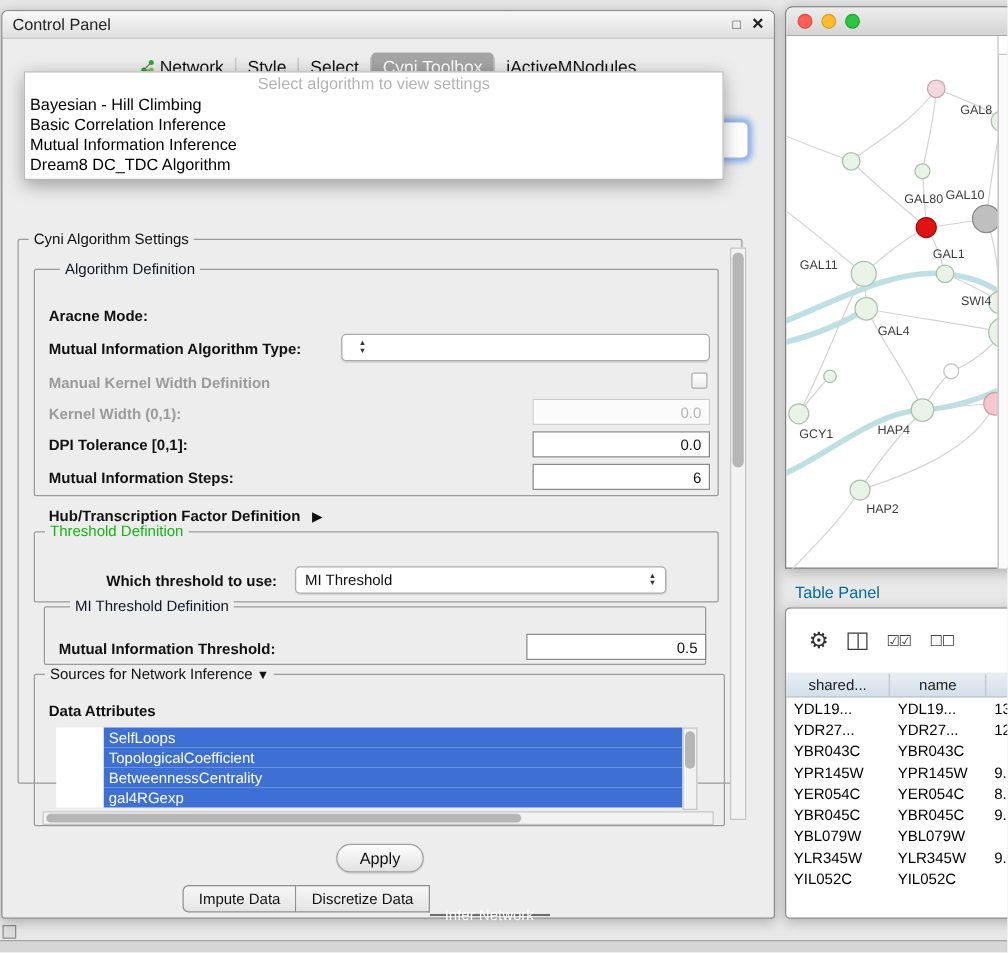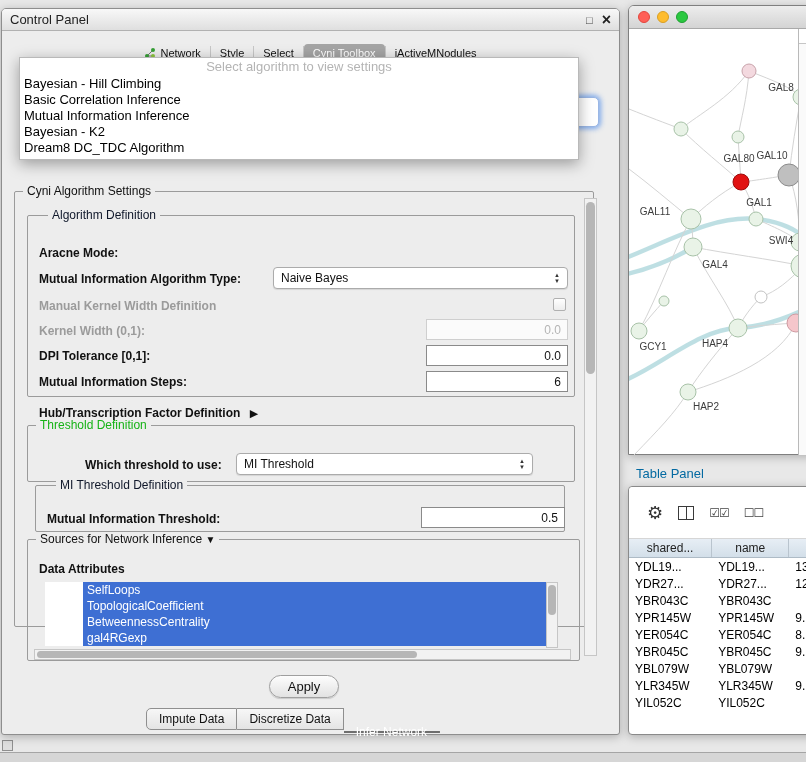--- a/index.html
+++ b/index.html
@@ -5,21 +5,21 @@
   *{box-sizing:border-box;margin:0;padding:0;font-family:"Liberation Sans","DejaVu Sans",sans-serif;}
   html,body{width:806px;height:762px;overflow:hidden;}
   #screen{position:relative;width:806px;height:762px;background:#e8e8e8;overflow:hidden;}
 
   .window{position:absolute;background:#ededed;border:1px solid #8e8e8e;border-radius:5px 5px 3px 3px;box-shadow:0 2px 10px rgba(0,0,0,.25);}
   .titlebar{position:absolute;left:0;top:0;right:0;height:22px;background:linear-gradient(#f8f8f8,#dfdfdf);border-bottom:1px solid #b1b1b1;border-radius:4px 4px 0 0;display:flex;align-items:center;font-size:13px;color:#222;padding:0 8px;}
   .tb-icons{margin-left:auto;display:flex;gap:9px;align-items:center;}
   .tb-float{font-size:11px;color:#444;cursor:default;}
   .tb-close{font-size:16px;font-weight:bold;color:#222;cursor:default;line-height:14px;}
 
-  .tabbar{position:absolute;left:0;right:0;top:32px;height:24px;display:flex;justify-content:center;align-items:center;font-size:11px;color:#111;}
+  .tabbar{position:absolute;left:0;right:0;top:32px;height:24px;display:flex;justify-content:center;align-items:center;font-size:14px;color:#111;}
   .tab{padding:3px 9px;display:flex;align-items:center;gap:4px;white-space:nowrap;}
   .tab.selected{background:#a5a5a5;color:#fff;border-radius:4px;}
   .tabsep{width:1px;height:14px;background:#c6c6c6;}
 
   .popup{position:absolute;left:17px;top:48px;width:560px;background:#fff;border:1px solid #b9b9b9;box-shadow:0 4px 14px rgba(0,0,0,.35);z-index:60;padding-bottom:3px;}
   .popup-prompt{color:#b4b4b4;text-align:center;font-size:13px;height:18px;line-height:18px;}
   .popup-item{font-size:13px;height:16px;line-height:16px;padding-left:4px;color:#000;white-space:nowrap;}
   .popup-item.sel{font-weight:bold;}
 
   .combo-fragment{position:absolute;left:551px;top:88px;width:46px;height:30px;background:#fff;border:1px solid #9ab6e4;border-radius:5px;box-shadow:0 0 5px 2px rgba(110,160,235,.85);z-index:5;}
@@ -135,42 +135,40 @@
     </div>
 
     <div class="combo-fragment"></div>
 
     <div class="popup">
       <div class="popup-prompt">Select algorithm to view settings</div>
       <div id="algo-options">
           <div class="popup-item">Bayesian - Hill Climbing</div>
           <div class="popup-item">Basic Correlation Inference</div>
           <div class="popup-item">Mutual Information Inference</div>
-          <div class="popup-item">Bayesian - K2</div>
           <div class="popup-item">Dream8 DC_TDC Algorithm</div>
         </div>
     </div>
 
     <div class="fs" style="left:12px;top:182px;width:580px;height:436px;">
       <span class="legend">Cyni Algorithm Settings</span>
     </div>
 
     <div class="vscroll" style="left:582px;top:189px;width:13px;height:458px;">
       <div class="vthumb" style="top:3px;height:172px;"></div>
     </div>
 
     <div class="fs" style="left:25px;top:206px;width:548px;height:182px;">
       <span class="legend blue">Algorithm Definition</span>
     </div>
 
     <span class="lbl" style="left:37px;top:237px;">Aracne Mode:</span>
 
     <span class="lbl" style="left:37px;top:263px;">Mutual Information Algorithm Type:</span>
     <div class="combo" style="left:271px;top:258px;width:295px;">
-      <span class="val">Naive Bayes</span>
       <span class="arrows">
           <span>▲</span>
           <span>▼</span>
         </span>
     </div>
 
     <span class="lbl disabled" style="left:37px;top:290px;">Manual Kernel Width Definition</span>
     <div class="chk" style="left:551px;top:289px;"></div>
 
     <span class="lbl disabled" style="left:37px;top:315px;">Kernel Width (0,1):</span>

